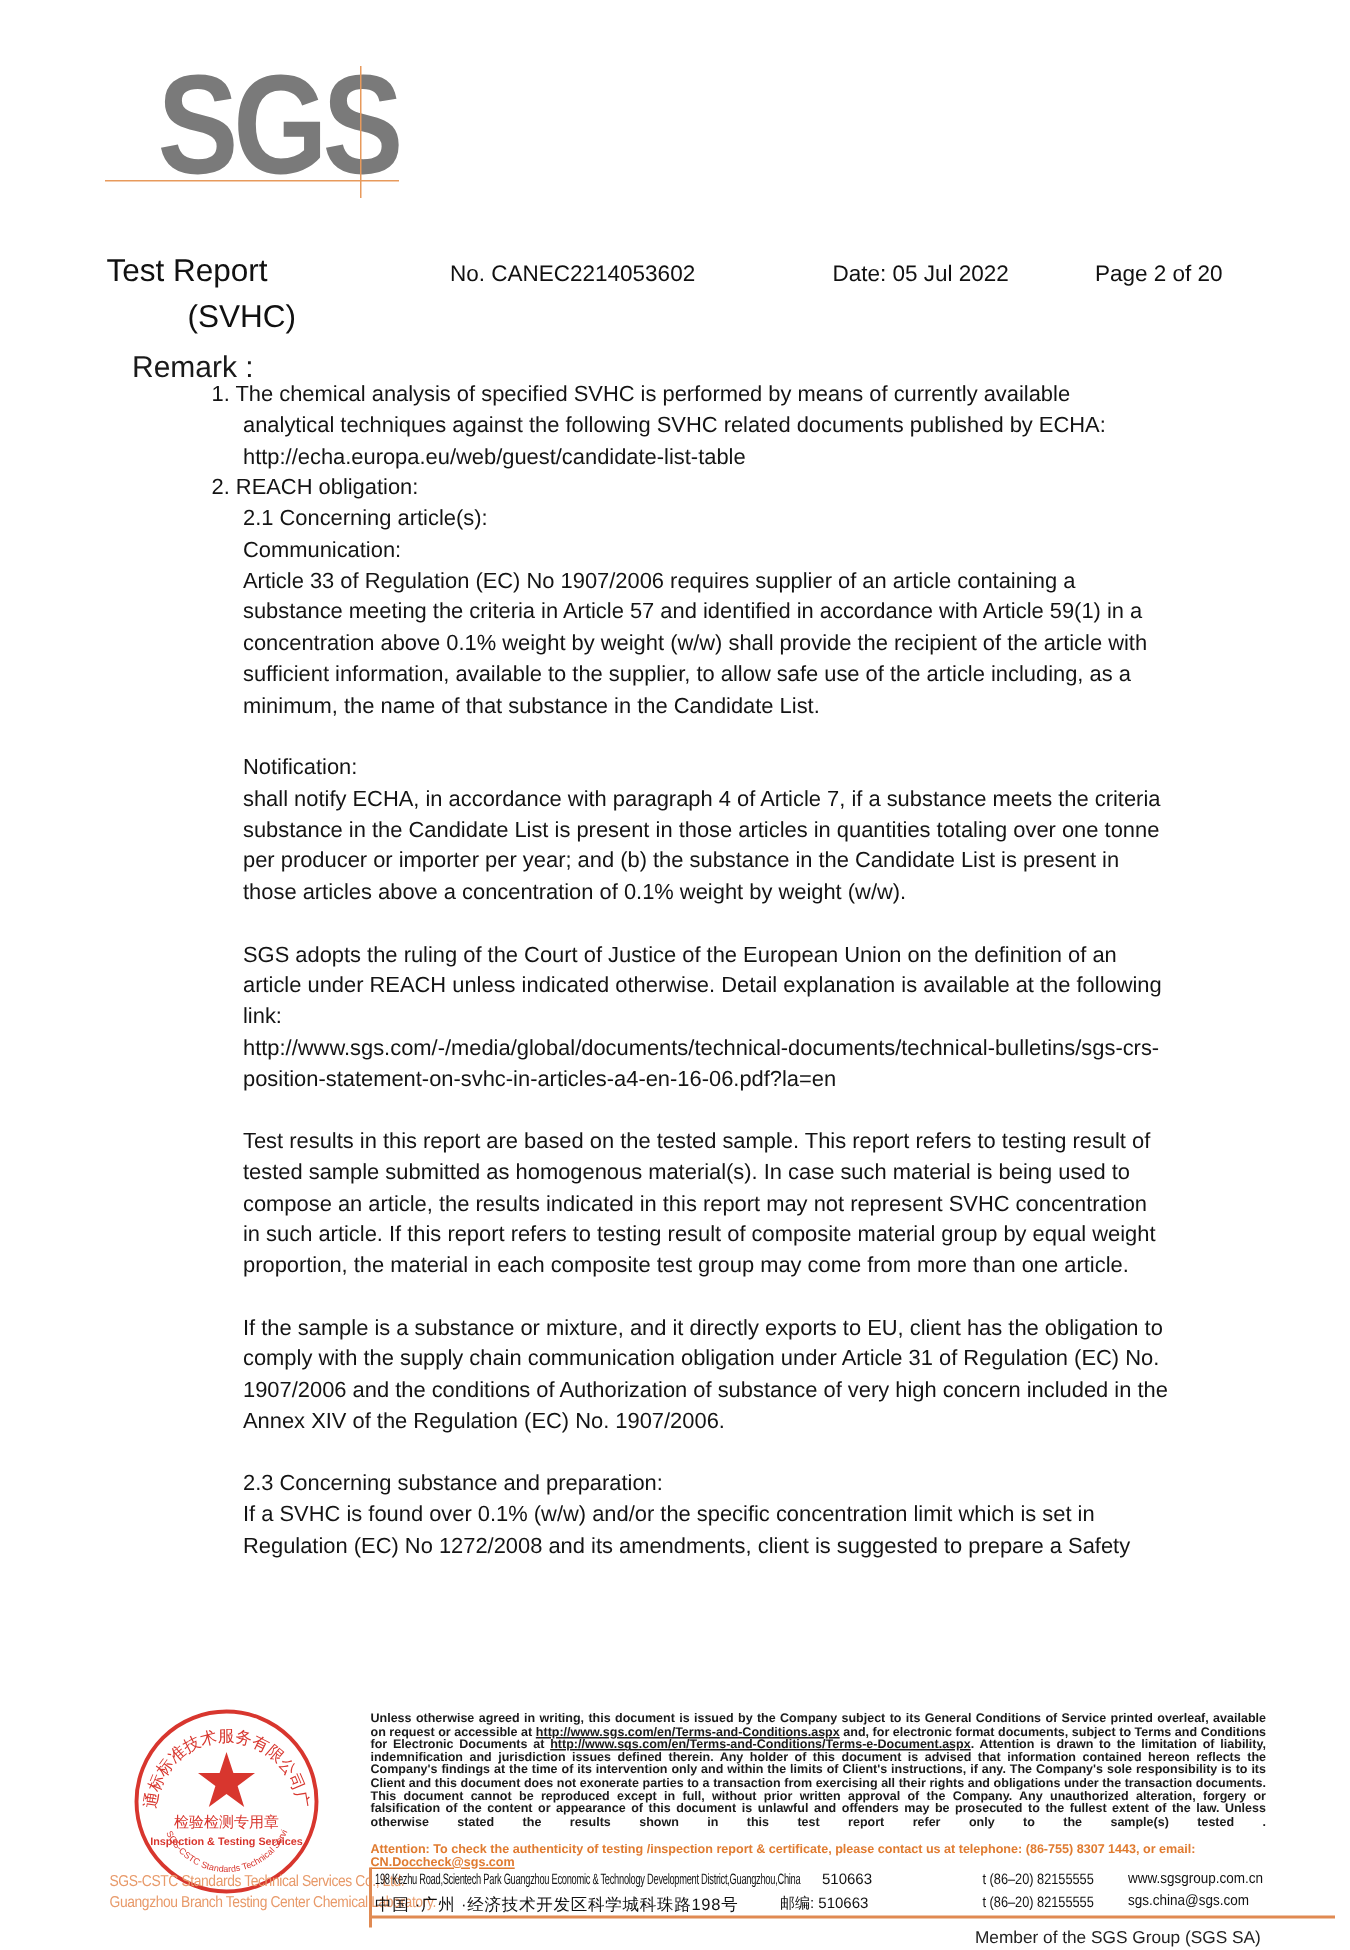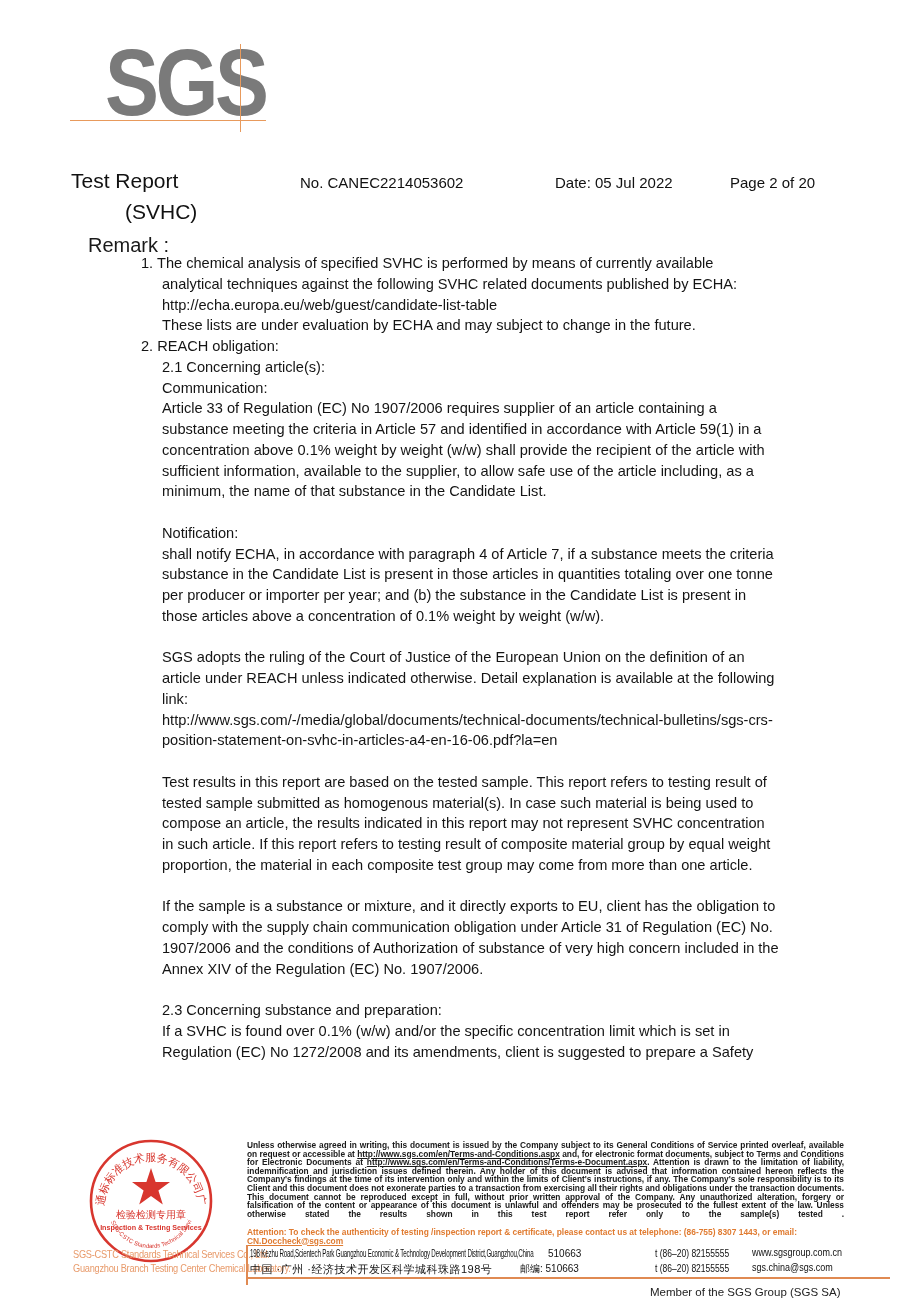--- a/index.html
+++ b/index.html
@@ -67,21 +67,20 @@
 <div class="abs meta" id="report-no">No. CANEC2214053602</div>
 <div class="abs meta" id="report-date">Date: 05 Jul 2022</div>
 <div class="abs meta" id="report-page">Page 2 of 20</div>
 <div class="abs" id="remark">Remark :</div>
 
 <div class="abs" id="body">
   <div class="p">
     <div class="p">1. The chemical analysis of specified SVHC is performed by means of currently available</div>
     <div class="p ind1">analytical techniques against the following SVHC related documents published by ECHA:</div>
     <div class="p ind1">http://echa.europa.eu/web/guest/candidate-list-table</div>
-    <div class="p ind1">These lists are under evaluation by ECHA and may subject to change in the future.</div>
   </div>
   <div class="p">
     <div class="p">2. REACH obligation:</div>
     <div class="ind1">
       <div class="p">2.1 Concerning article(s):</div>
       <div class="p">Communication:</div>
       <div>
         <div class="p">Article 33 of Regulation (EC) No 1907/2006 requires supplier of an article containing a</div>
         <div class="p">substance meeting the criteria in Article 57 and identified in accordance with Article 59(1) in a</div>
         <div class="p">concentration above 0.1% weight by weight (w/w) shall provide the recipient of the article with</div>

